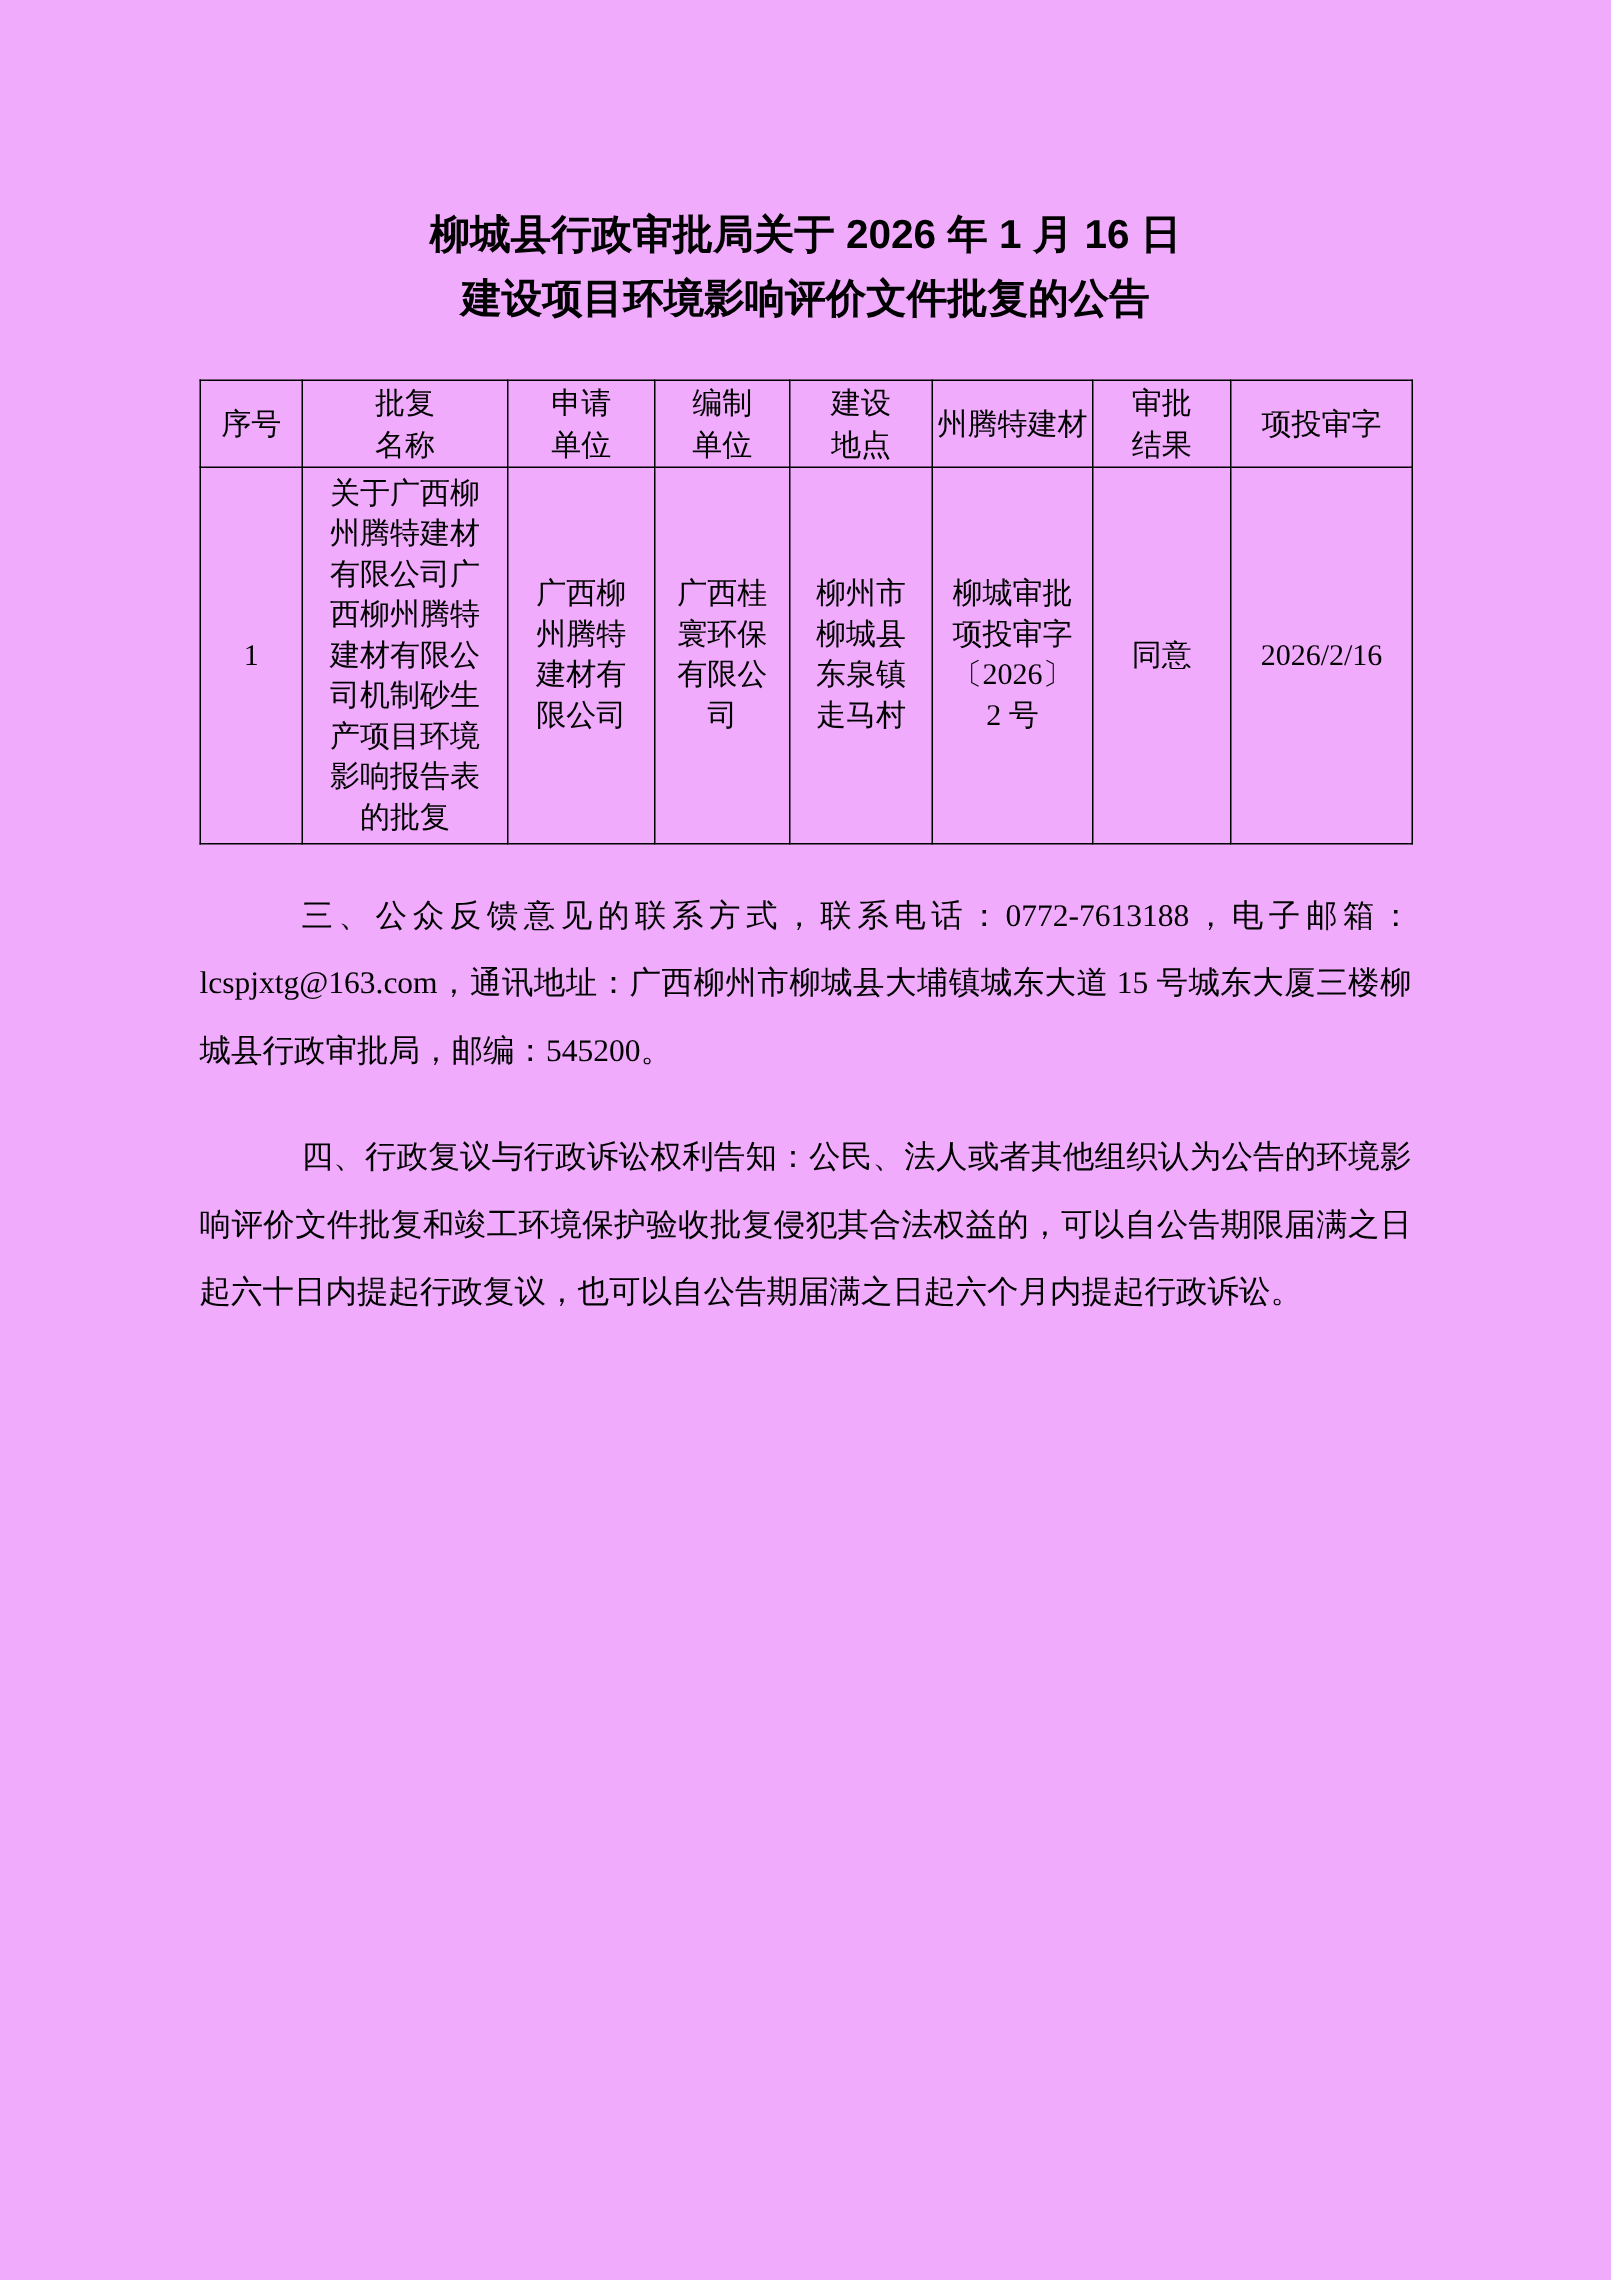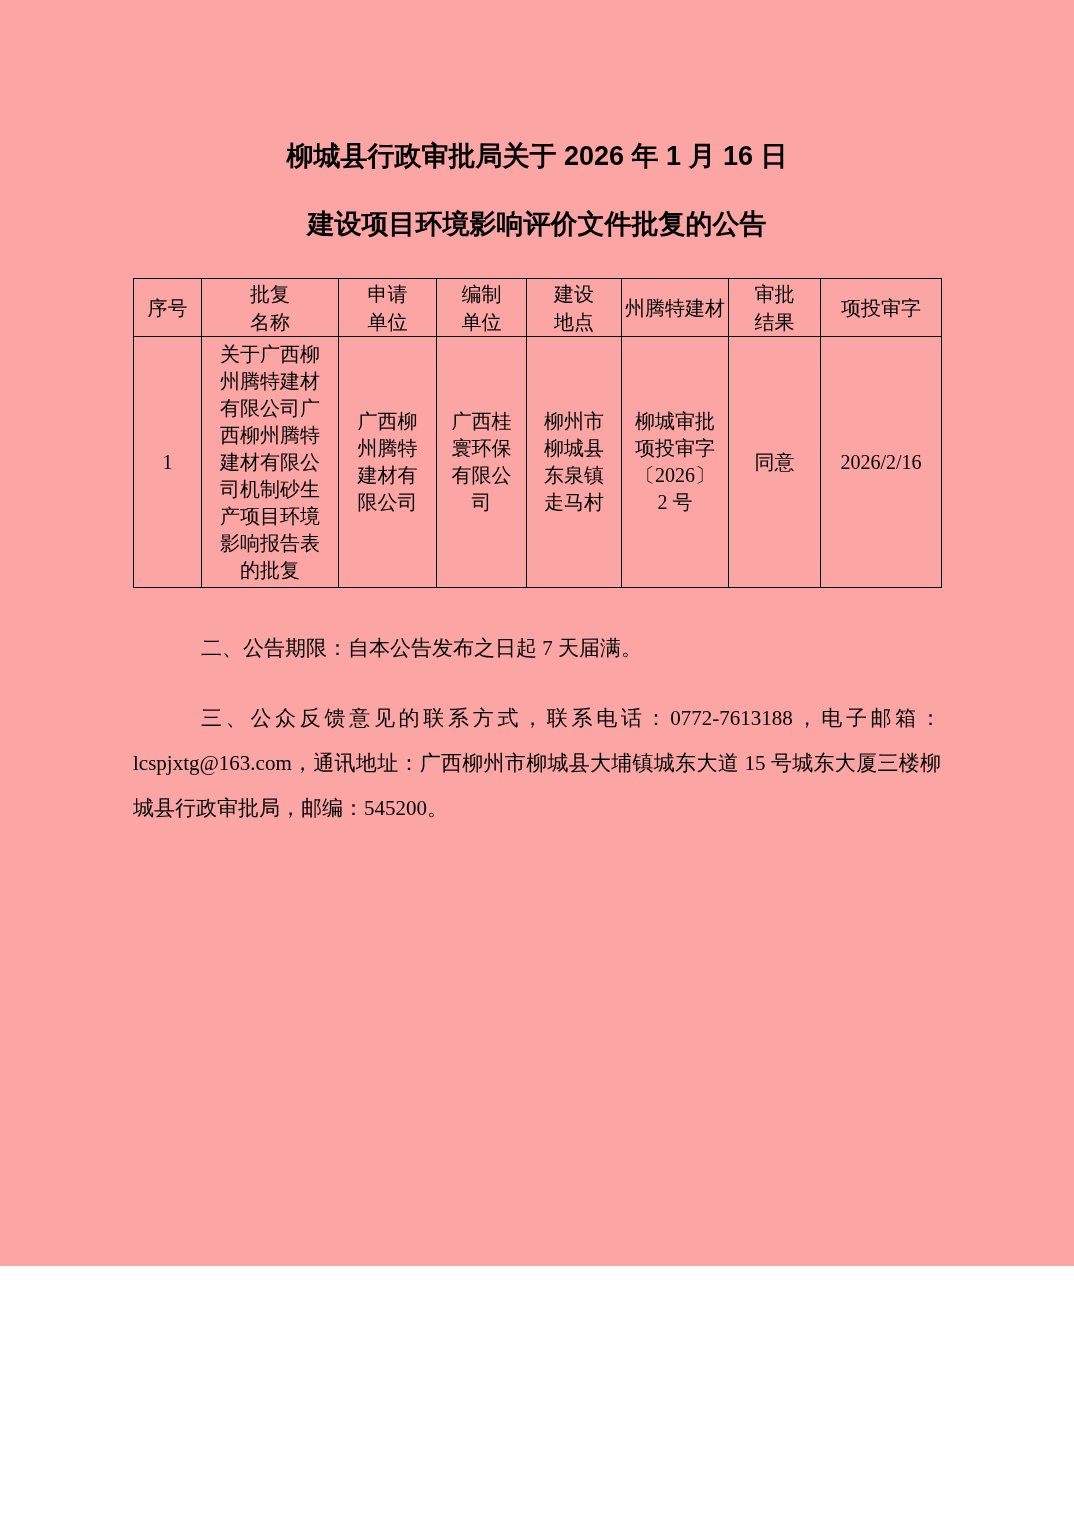--- a/index.html
+++ b/index.html
@@ -4,37 +4,37 @@
 <style>
   html, body {
     margin: 0;
     padding: 0;
     background: #ffffff;
   }
   .page {
     position: relative;
     box-sizing: border-box;
     width: 1074px;
-    height: 1266px;
-    background: #fca5a5;
+    height: 1520px;
+    background: #f0abfc;
     color: #000000;
     padding: 0 133px;
     overflow: hidden;
     font-family: "Liberation Serif", "DejaVu Serif", serif;
   }
   .doc-title {
     padding-top: 140px;
     text-align: center;
     font-family: "Liberation Sans", "DejaVu Sans", sans-serif;
     font-weight: bold;
     font-size: 27px;
     color: #000000;
   }
   .title-line { line-height: 32px; }
-  .title-line.line2 { margin-top: 36px; }
+  .title-line.line2 { margin-top: 11px; }
 
   .para {
     margin: 0;
     font-size: 21px;
     line-height: 45px;
     text-align: justify;
     text-indent: 68px;
     color: #000000;
   }
   .para-intro  { margin-top: 60px; line-height: 26px; }
@@ -136,18 +136,18 @@
         <td>柳城审批
 项投审字
 〔2026〕
 2 号</td>
         <td>同意</td>
         <td>2026/2/16</td>
       </tr>
     </tbody>
   </table>
 
-  <p class="para para-period">二、公告期限：自本公告发布之日起 7 天届满。</p>
 
   <p class="para para-contact">三、公众反馈意见的联系方式，联系电话：0772-7613188，电子邮箱：lcspjxtg@163.com，通讯地址：广西柳州市柳城县大埔镇城东大道 15 号城东大厦三楼柳城县行政审批局，邮编：545200。</p>
 
+  <p class="para para-rights">四、行政复议与行政诉讼权利告知：公民、法人或者其他组织认为公告的环境影响评价文件批复和竣工环境保护验收批复侵犯其合法权益的，可以自公告期限届满之日起六十日内提起行政复议，也可以自公告期届满之日起六个月内提起行政诉讼。</p>
 
 </div>
 
 </body></html>

